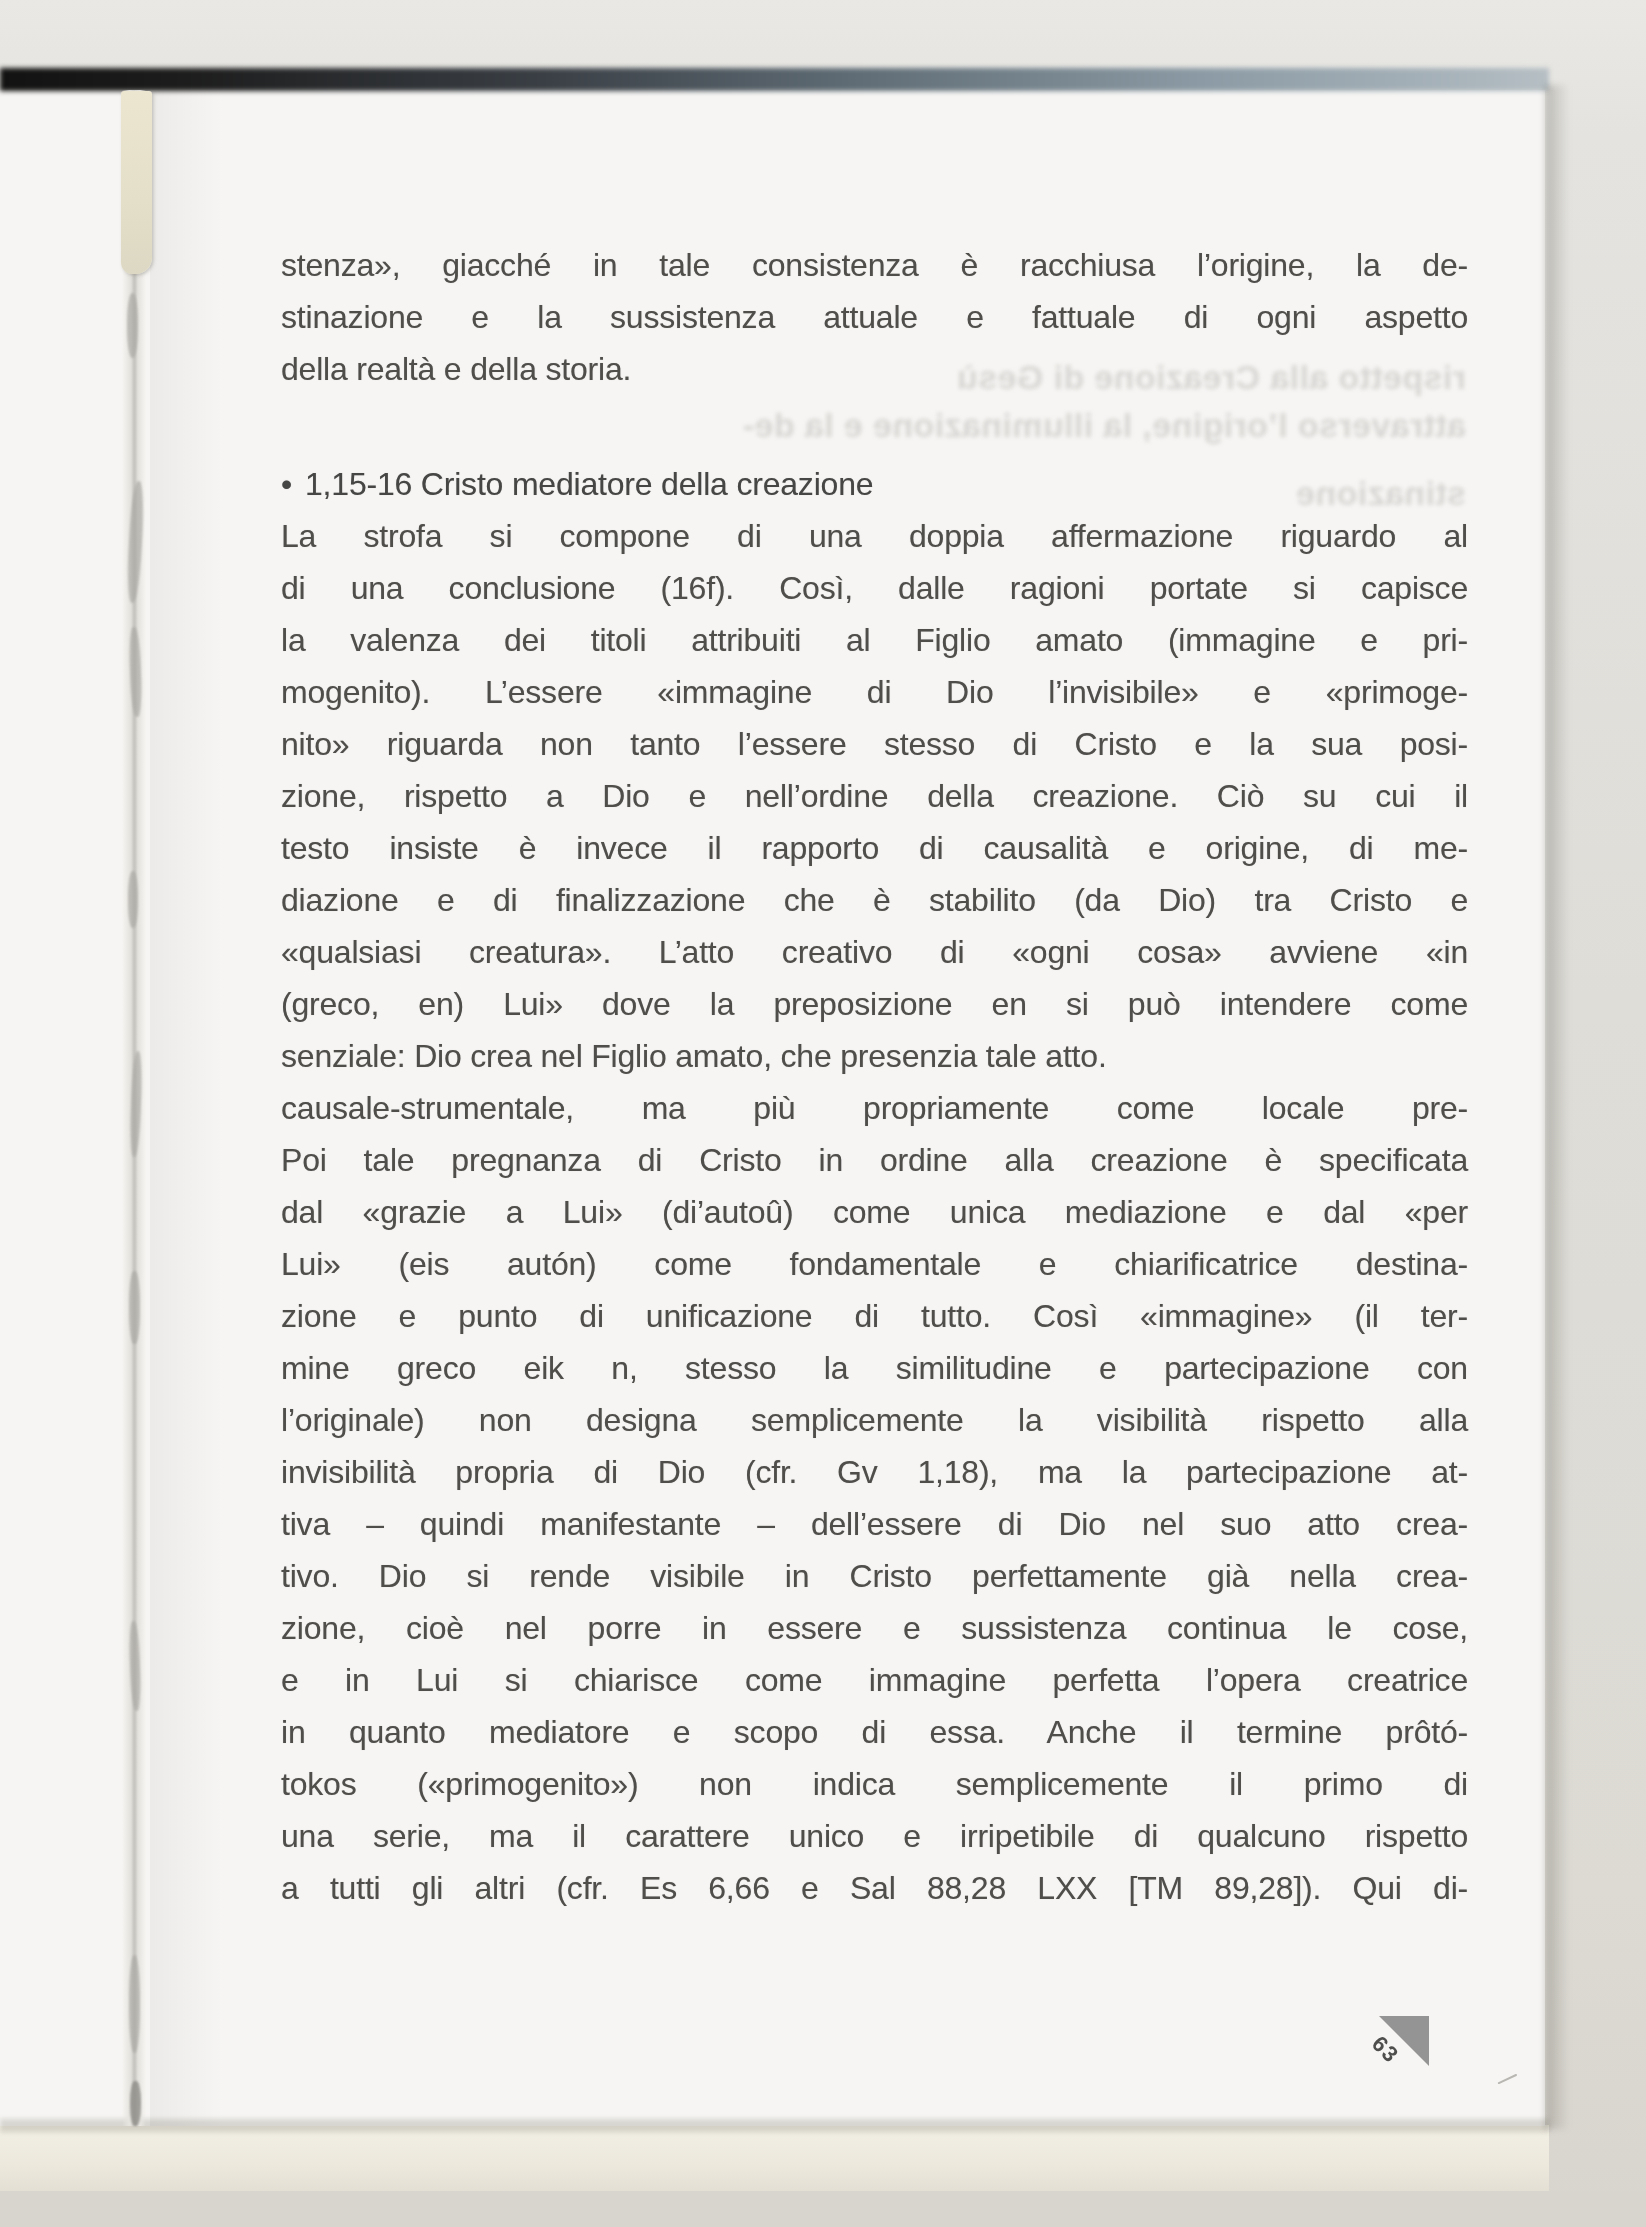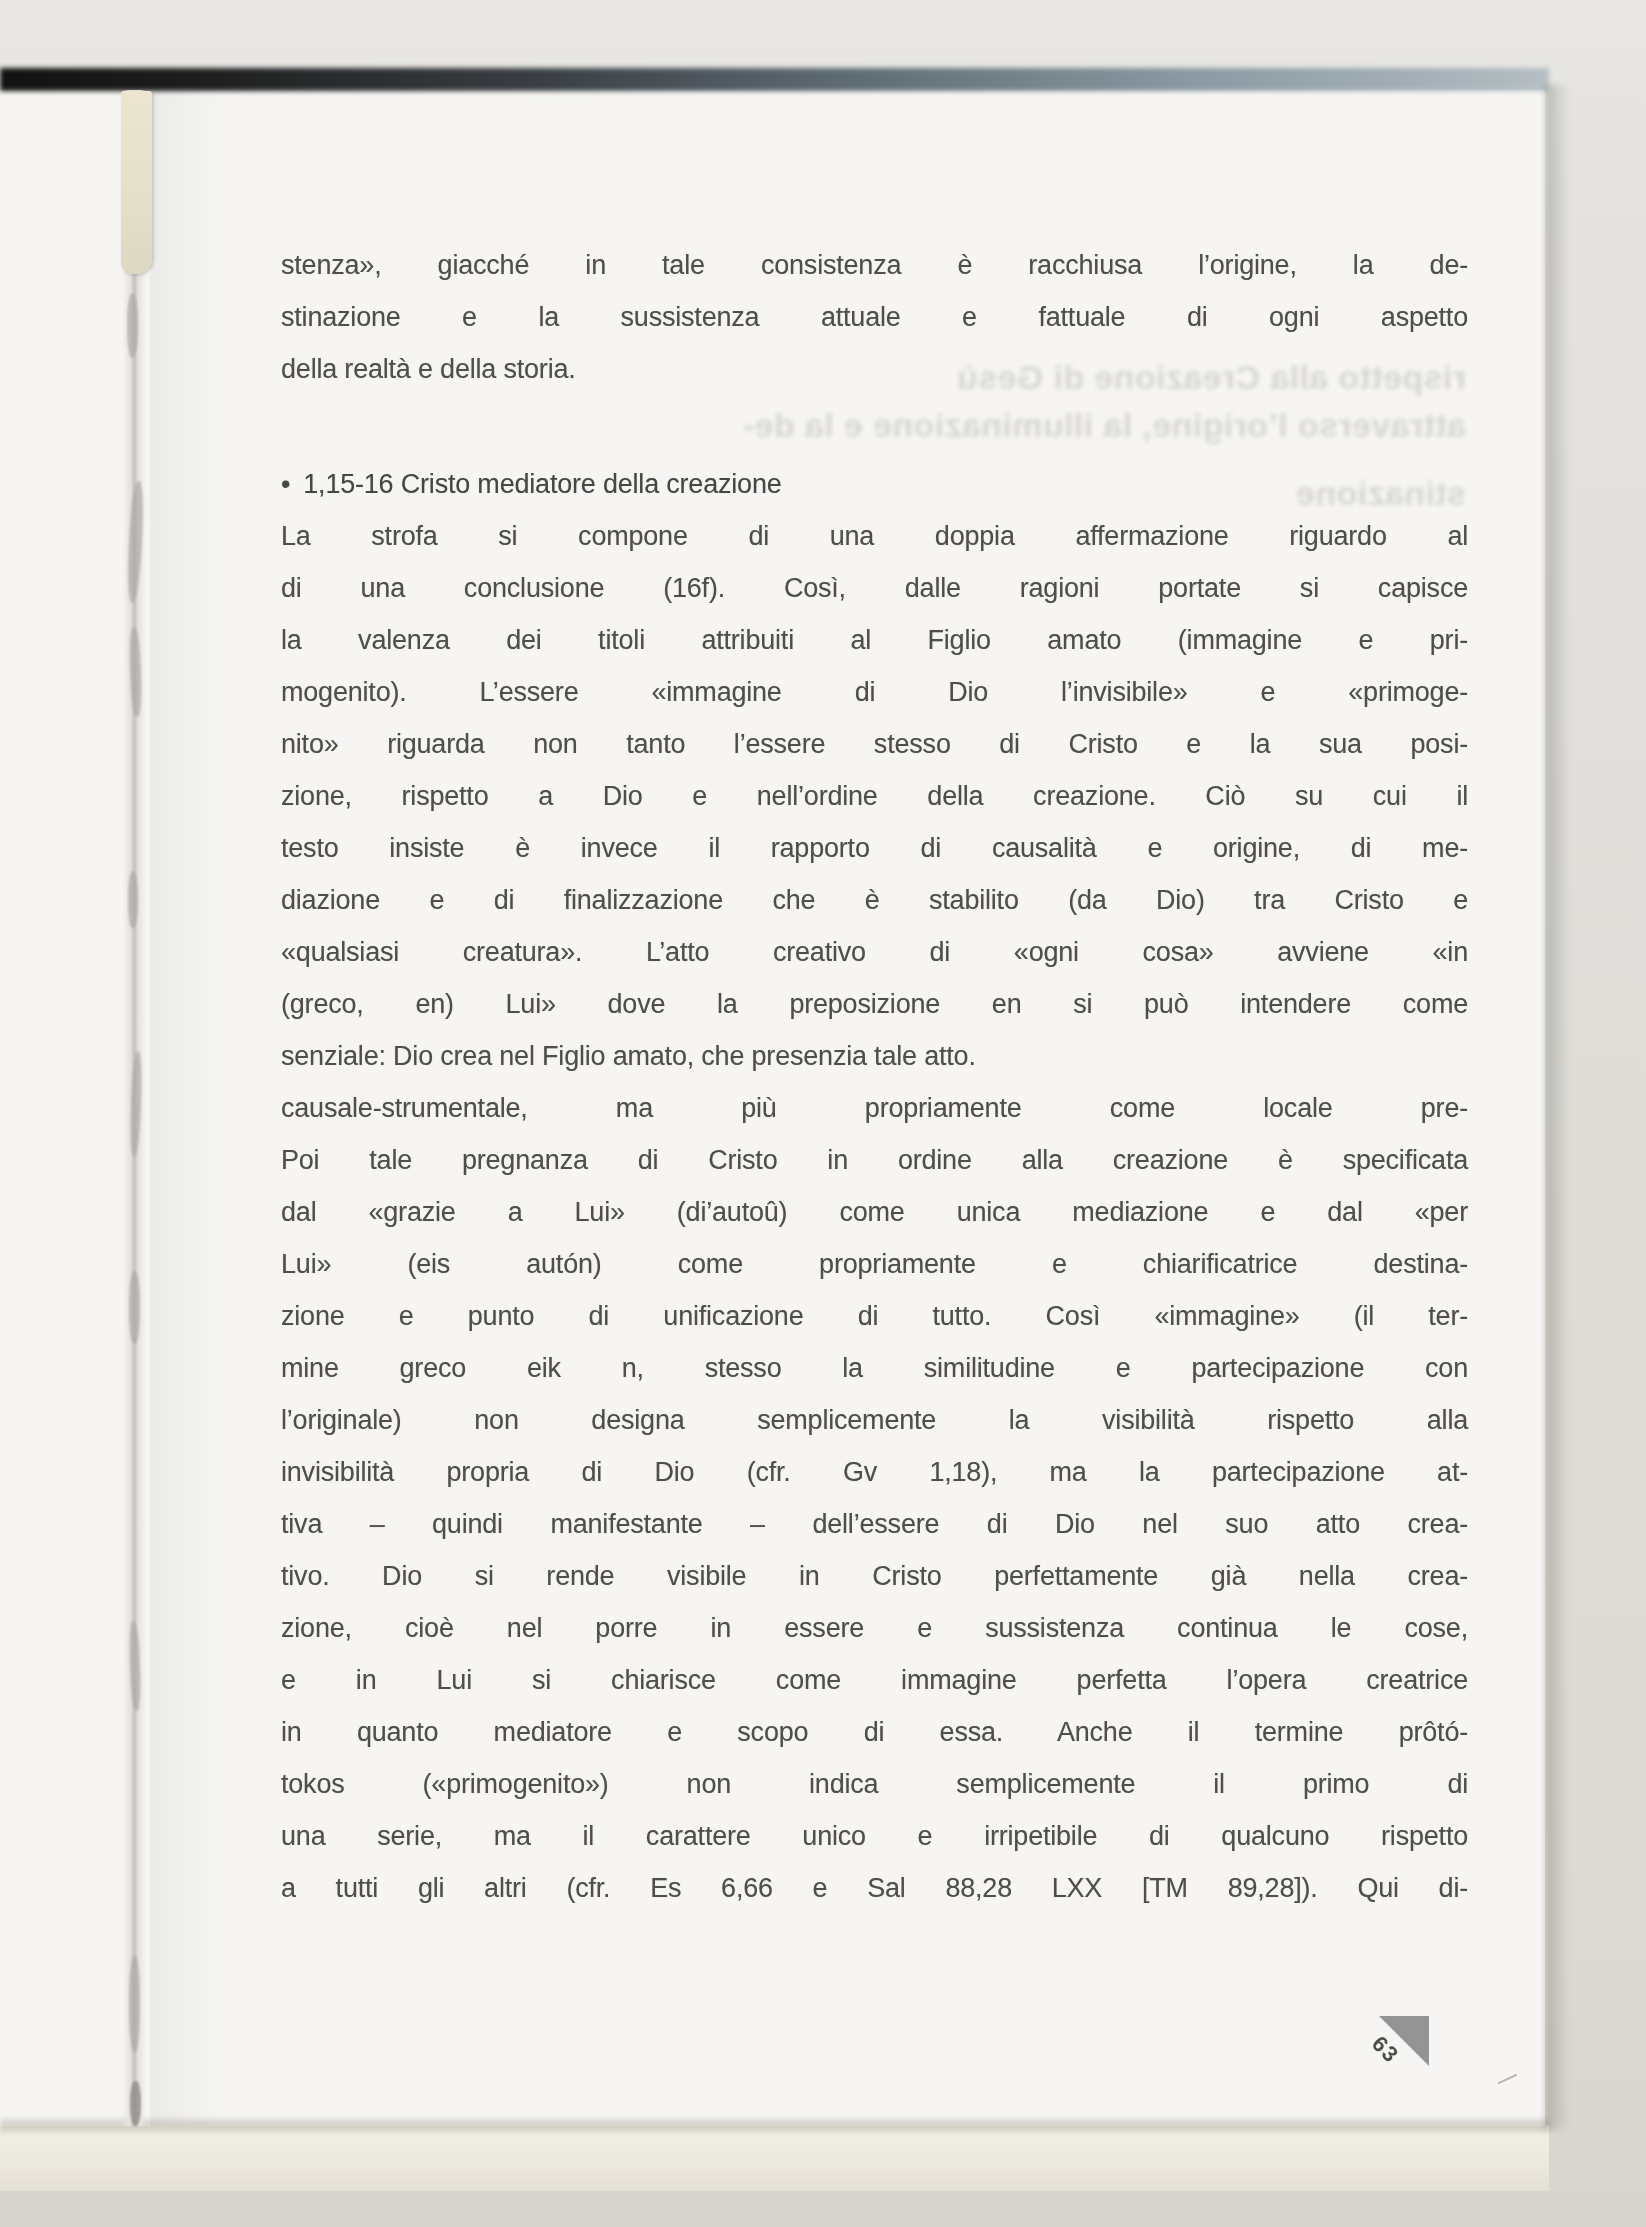--- a/index.html
+++ b/index.html
@@ -29,21 +29,21 @@
   .gutter{left:122px;top:90px;width:24.4px;height:2036px;
     background:linear-gradient(90deg,rgba(235,233,228,0) 0%,#e7e5df 30%,#d8d6d0 50%,#e9e7e2 75%,rgba(240,238,234,0) 100%);}
   .gutter-line{left:133px;top:96px;width:3.3px;height:2030px;background:#c3c1bb;filter:blur(0.8px);}
   .glue{left:121px;top:91px;width:31px;height:183px;filter:blur(0.4px);
     background:linear-gradient(180deg,#ece6d1 0%,#e4dfc8 60%,#ddd8c3 100%);
     border-radius:3.3px 3.3px 16.3px 11.4px;box-shadow:1.6px 1.6px 3.3px rgba(120,118,110,0.35);}
   .tear{background:#a8a6a1;border-radius:45%;opacity:0.65;filter:blur(0.8px);}
   .tear.dark{background:#8e8c87;opacity:0.8;}
   
   .textblock{left:281px;top:239px;width:1187px;color:#4f4e4b;}
-  .line{font-size:27px;line-height:52px;height:52px;letter-spacing:-0.2px;
+  .line{font-size:32px;line-height:52px;height:52px;letter-spacing:-0.2px;
     text-align:justify;text-align-last:justify;white-space:normal;
     text-shadow:0 0 0.8px rgba(90,90,88,0.35);}
   .line.nojust{text-align:center;text-align-last:left;}
   .it{}
   .heading-row{margin-top:63px;font-weight:400;color:#464644;}
   .heading-row .bullet{margin-right:13px;}
   
   .ghost{transform:scaleX(-1);filter:blur(2px);color:rgba(105,105,100,0.22);
     font-size:34px;font-weight:700;letter-spacing:0.4px;white-space:nowrap;}
   
@@ -103,21 +103,21 @@
       <div class="line"><span>testo insiste è invece il rapporto di causalità e origine, di me-</span></div>
       <div class="line"><span>diazione e di finalizzazione che è stabilito (da Dio) tra Cristo e</span></div>
       <div class="line"><span>«qualsiasi creatura». L’atto creativo di «ogni cosa» avviene «in</span></div>
       <div class="line"><span>(greco, </span><span class="it">en</span><span>) Lui» dove la preposizione </span><span class="it">en</span><span> si può intendere come</span></div>
       <div class="line nojust"><span>senziale: Dio crea nel Figlio amato, che presenzia tale atto.</span></div>
       <div class="line"><span>causale-strumentale, ma più propriamente come locale pre-</span></div>
     </div>
   <div>
       <div class="line"><span>Poi tale pregnanza di Cristo in ordine alla creazione è specificata</span></div>
       <div class="line"><span>dal «grazie a Lui» (</span><span class="it">di’autoû</span><span>) come unica mediazione e dal «per</span></div>
-      <div class="line"><span>Lui» (</span><span class="it">eis autón</span><span>) come propriamente e chiarificatrice destina-</span></div>
+      <div class="line"><span>Lui» (</span><span class="it">eis autón</span><span>) come fondamentale e chiarificatrice destina-</span></div>
       <div class="line"><span>zione e punto di unificazione di tutto. Così «immagine» (il ter-</span></div>
       <div class="line"><span>mine greco </span><span class="it">eik n</span><span>, stesso la similitudine e partecipazione con</span></div>
       <div class="line"><span>l’originale) non designa semplicemente la visibilità rispetto alla</span></div>
       <div class="line"><span>invisibilità propria di Dio (cfr. Gv 1,18), ma la partecipazione at-</span></div>
       <div class="line"><span>tiva – quindi manifestante – dell’essere di Dio nel suo atto crea-</span></div>
       <div class="line"><span>tivo. Dio si rende visibile in Cristo perfettamente già nella crea-</span></div>
       <div class="line"><span>zione, cioè nel porre in essere e sussistenza continua le cose,</span></div>
       <div class="line"><span>e in Lui si chiarisce come immagine perfetta l’opera creatrice</span></div>
       <div class="line"><span>in quanto mediatore e scopo di essa. Anche il termine </span><span class="it">prôtó-</span></div>
       <div class="line"><span class="it">tokos</span><span> («primogenito») non indica semplicemente il primo di</span></div>

